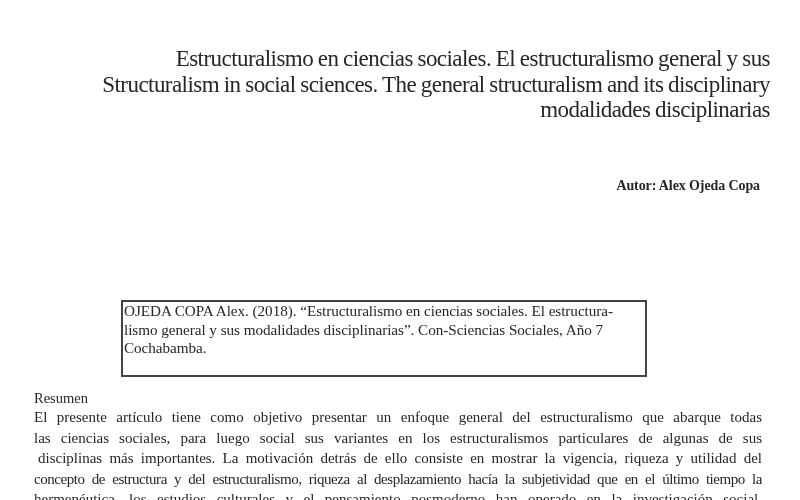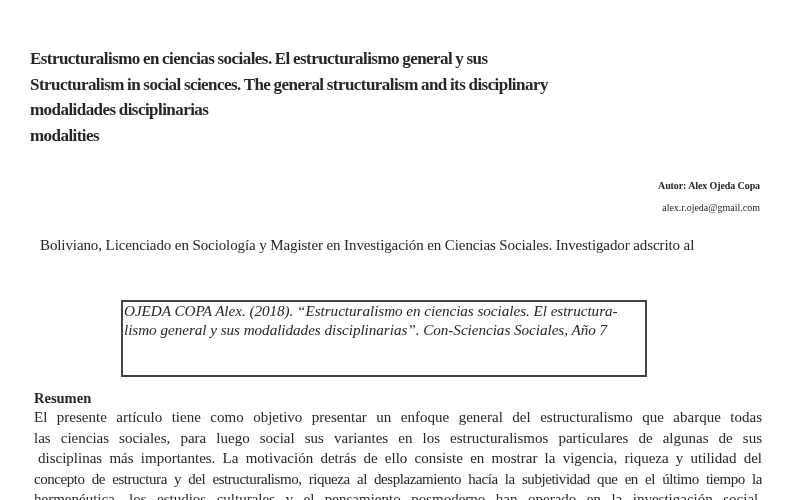--- a/index.html
+++ b/index.html
@@ -13,35 +13,35 @@
       overflow: hidden;
       position: relative;
       font-family: "Liberation Serif", "DejaVu Serif", serif;
       color: #26262a;
     }
     .title-block {
       position: absolute;
       top: 46px;
       left: 30px;
       width: 740px;
-      text-align: left;
-      font-weight: bold;
-      font-size: 17px;
+      text-align: right;
+      font-weight: normal;
+      font-size: 23px;
       line-height: 25.5px;
       letter-spacing: -0.55px;
       word-spacing: -0.5px;
       color: #26262a;
     }
     .title-line { display: block; }
     .author-block {
       position: absolute;
       top: 175px;
       right: 40px;
       text-align: right;
-      font-size: 10px;
+      font-size: 14px;
       line-height: 22px;
     }
     .author-name { font-weight: bold; display: block; letter-spacing: -0.1px; }
     .author-email { display: block; }
     .bio {
       position: absolute;
       top: 235px;
       left: 40px;
       width: 722px;
       font-size: 15px;
@@ -55,29 +55,29 @@
       top: 300px;
       left: 121px;
       width: 521px;
       height: 73px;
       border: 2px solid #444448;
       padding: 0 0 0 1px;
       font-size: 15.2px;
       line-height: 18.5px;
       box-sizing: content-box;
     }
-    .citation-line { display: block; white-space: nowrap; letter-spacing: -0.05px; font-style: italic; }
+    .citation-line { display: block; white-space: nowrap; letter-spacing: -0.05px; }
     .abstract {
       position: absolute;
       top: 390px;
       left: 34px;
       width: 728px;
     }
     .abstract-heading {
-      font-weight: bold;
+      font-weight: normal;
       font-size: 14.5px;
       line-height: 17px;
       display: block;
     }
     .abstract-body {
       font-size: 15px;
       line-height: 20.6px;
       display: block;
     }
     .abs-line {
@@ -91,35 +91,33 @@
     .abs-line.tight { letter-spacing: -0.45px; word-spacing: -1px; }
     .abs-line.indent { padding-left: 4px; }
   </style>
 </head>
 <body>
 
 <div class="title-block">
   <span class="title-line">Estructuralismo en ciencias sociales. El estructuralismo general y sus</span>
   <span class="title-line">Structuralism in social sciences. The general structuralism and its disciplinary</span>
   <span class="title-line">modalidades disciplinarias</span>
-  <span class="title-line">modalities</span>
 </div>
 
 <div class="author-block">
   <span class="author-name">Autor: Alex Ojeda Copa</span>
-  <span class="author-email">alex.r.ojeda@gmail.com</span>
 </div>
 
 <div class="bio">
-  <span class="bio-line">Boliviano, Licenciado en Sociología y Magister en Investigación en Ciencias Sociales. Investigador adscrito al</span>
 </div>
 
 <div class="citation-box">
   <span class="citation-line">OJEDA COPA Alex. (2018). “Estructuralismo en ciencias sociales. El estructura-</span>
   <span class="citation-line">lismo general y sus modalidades disciplinarias”. Con-Sciencias Sociales, Año 7</span>
+  <span class="citation-line">Cochabamba.</span>
 </div>
 
 <div class="abstract">
   <span class="abstract-heading">Resumen</span>
   <div class="abstract-body">
     <span class="abs-line">El presente artículo tiene como objetivo presentar un enfoque general del estructuralismo que abarque todas</span>
     <span class="abs-line">las ciencias sociales, para luego social sus variantes en los estructuralismos particulares de algunas de sus</span>
     <span class="abs-line indent">disciplinas más importantes. La motivación detrás de ello consiste en mostrar la vigencia, riqueza y utilidad del</span>
     <span class="abs-line tight">concepto de estructura y del estructuralismo, riqueza al desplazamiento hacía la subjetividad que en el último tiempo la</span>
     <span class="abs-line">hermenéutica, los estudios culturales y el pensamiento posmoderno han operado en la investigación social.</span>

